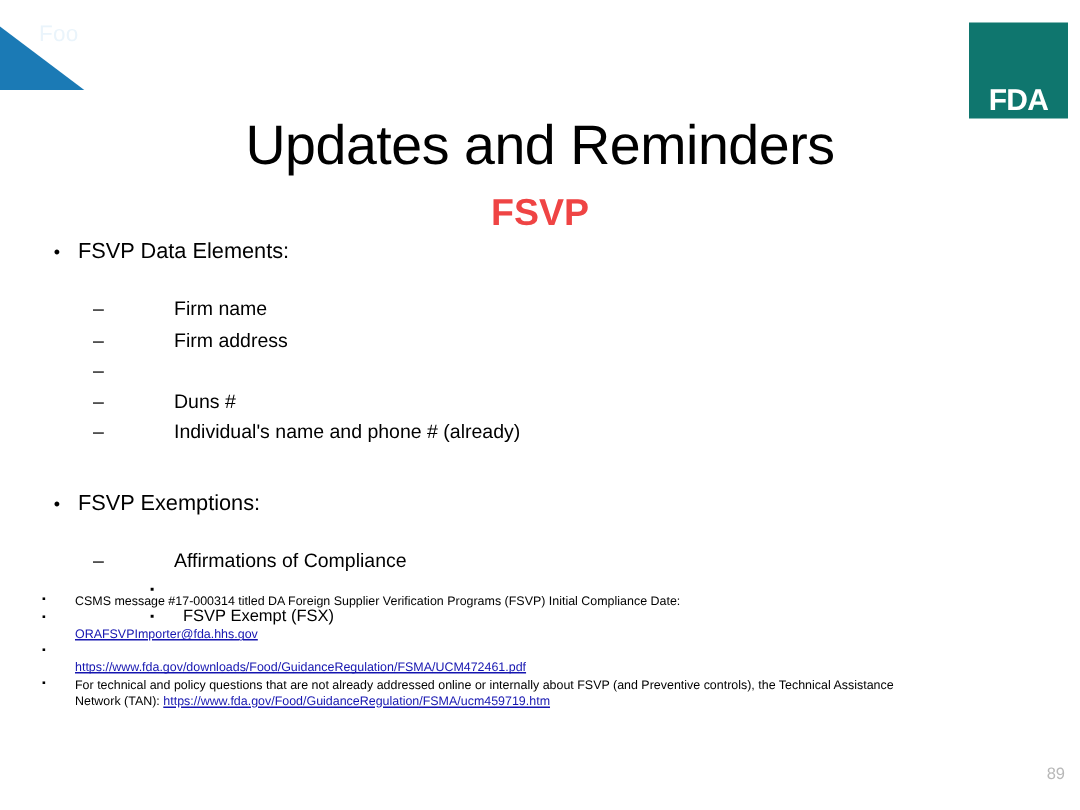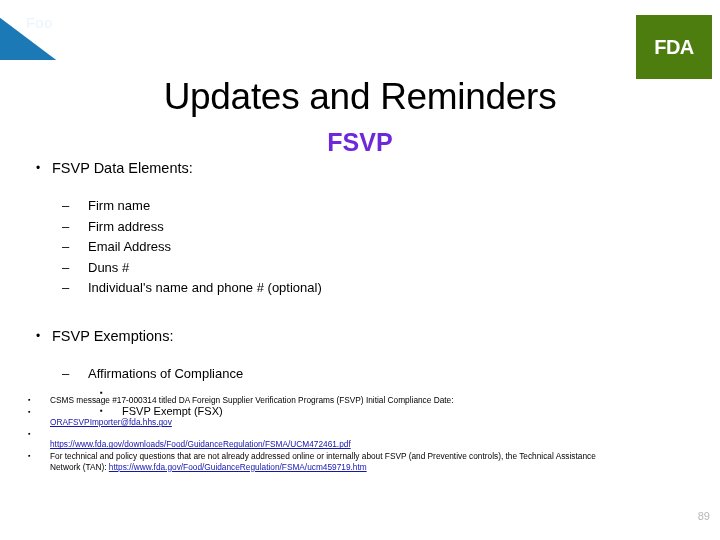--- a/index.html
+++ b/index.html
@@ -44,25 +44,25 @@
     color: #eaf4fb;
     font-family: "Liberation Sans", sans-serif;
     letter-spacing: 0.2px;
   }
 
   
   .fda-logo {
     position: absolute;
     right: 8px;
     top: 15px;
-    width: 76px;
+    width: 66px;
     height: 64px;
-    background: #4d7c0f;
-    display: flex;
-    align-items: center;
+    background: #0f766e;
+    display: flex;
+    align-items: flex-end;
     justify-content: center;
   }
   .fda-logo .fda-text {
     color: #ffffff;
     font-size: 20px;
     font-weight: bold;
     letter-spacing: -0.5px;
     font-family: "Liberation Sans", sans-serif;
   }
 
@@ -80,21 +80,21 @@
     font-family: "Liberation Sans", sans-serif;
   }
   .deck-subtitle {
     position: absolute;
     left: 0;
     right: 0;
     top: 128px;
     text-align: center;
     font-size: 25px;
     font-weight: bold;
-    color: #6d28d9;
+    color: #ef4444;
     font-family: "Liberation Sans", sans-serif;
   }
 
   
   .content {
     position: absolute;
     left: 0;
     top: 158px;
     width: 720px;
   }
@@ -122,21 +122,21 @@
     font-size: 13px;
     line-height: 20.5px;
   }
   .lvl2 .marker {
     width: 26px;
     min-width: 26px;
     margin-left: 62px;
     font-size: 13px;
     line-height: 20.5px;
   }
-  .lvl2 .txt { flex: 1; }
+  .lvl2 .txt { flex: 1; margin-left: 28px; }
 
   .lvl3 {
     display: flex;
     align-items: flex-start;
     font-size: 11px;
     line-height: 18px;
   }
   .lvl3 .marker {
     width: 22px;
     min-width: 22px;
@@ -214,29 +214,28 @@
   <div class="lvl2">
     <span class="marker">–</span>
     <span class="txt">Firm name</span>
   </div>
   <div class="lvl2">
     <span class="marker">–</span>
     <span class="txt">Firm address</span>
   </div>
   <div class="lvl2">
     <span class="marker">–</span>
-    <span class="txt">Email Address</span>
   </div>
   <div class="lvl2">
     <span class="marker">–</span>
     <span class="txt">Duns #</span>
   </div>
   <div class="lvl2">
     <span class="marker">–</span>
-    <span class="txt">Individual's name and phone # (optional)</span>
+    <span class="txt">Individual's name and phone # (already)</span>
   </div>
 
   <div class="spacer-lg"></div>
 
   <div class="lvl1">
     <span class="marker">•</span>
     <span class="txt">FSVP Exemptions:</span>
   </div>
   <div class="spacer-md"></div>
   <div class="lvl2">

